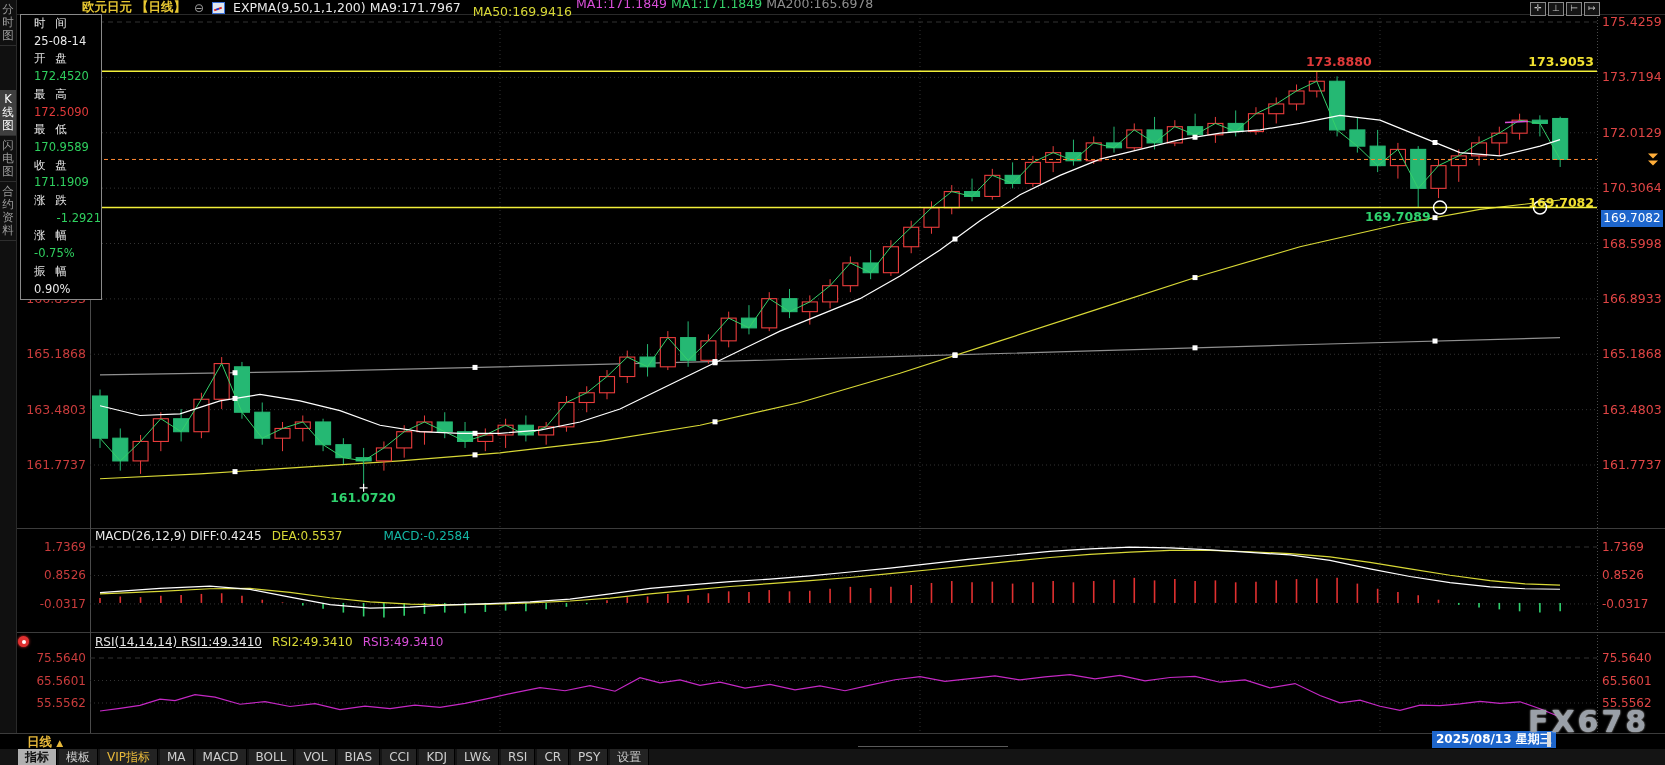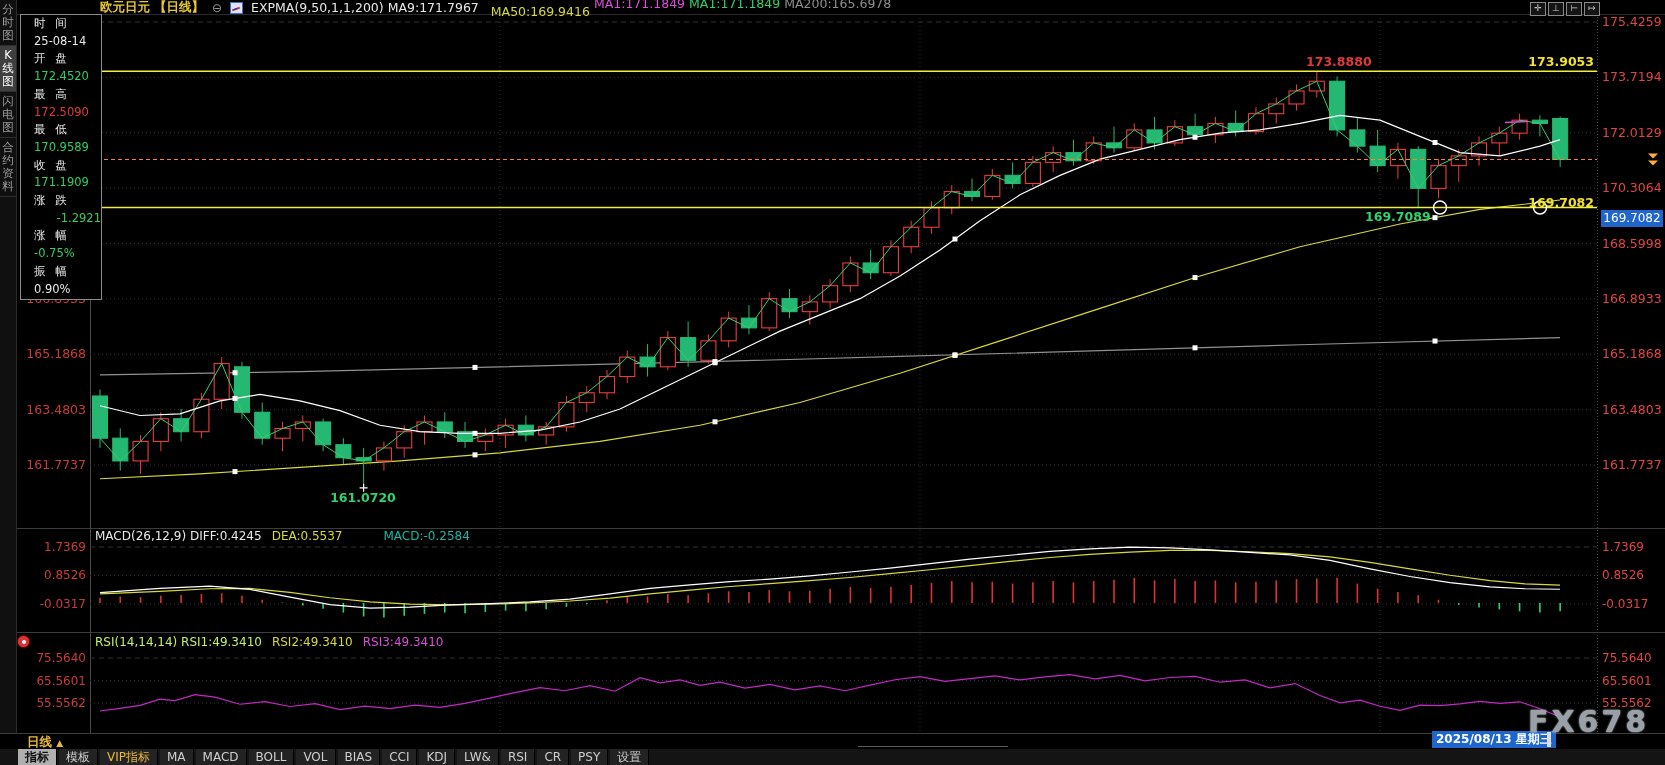--- a/index.html
+++ b/index.html
@@ -1,37 +1,37 @@
 <!DOCTYPE html>
 <html><head>
 <meta charset="utf-8">
 <style>
   html,body{margin:0;padding:0;background:#000;}
   #app{position:relative;width:1665px;height:765px;background:#000;overflow:hidden;
        font-family:"DejaVu Sans","Liberation Sans",sans-serif;color:#ddd;}
   svg text{font-family:"DejaVu Sans","Liberation Sans",sans-serif;}
   
-  #header{position:absolute;left:100px;top:0;height:15px;display:flex;align-items:center;gap:8px;
+  #header{position:absolute;left:82px;top:0;height:15px;display:flex;align-items:center;gap:8px;
           font-size:12.5px;white-space:nowrap;z-index:30;}
   #symbol{color:#e8c832;font-weight:bold;}
   #collapse{color:#9a9a9a;font-size:12px;}
   #mini-ind-icon{width:11px;height:10px;background:#dfe6ef;border:1px solid #3a6fd8;position:relative;display:inline-block;}
   #mini-ind-icon:before{content:"";position:absolute;left:1px;top:5px;width:8px;height:2px;
         background:linear-gradient(90deg,#d22 0 30%,#23c 30% 60%,#d22 60% 100%);transform:rotate(-20deg);}
   #exp-text{color:#e8e8e8;}
   .ma-item{margin-left:4px;}
   
   #win-btns{position:absolute;right:65px;top:2px;display:flex;gap:2px;z-index:30;}
   .win-btn{width:14px;height:12px;border:1px solid #8a8a8a;background:#151515;color:#c8c8c8;
            font-size:9px;line-height:11px;text-align:center;cursor:pointer;}
   
   #side{position:absolute;left:0;top:0;width:16px;height:733px;background:#101010;border-right:1px solid #2a2a2a;z-index:25;}
   .side-tab{width:16px;text-align:center;font-size:11.5px;line-height:13px;color:#9a9a9a;
             padding:3px 0;border-bottom:1px solid #2e2e2e;word-break:break-all;cursor:pointer;}
-  .side-tab.active{background:#3f3f3f;color:#fff;}
+  .side-tab.active{background:#3f3f3f;color:#fff;margin-top:44px;}
   
   #info{position:absolute;left:20px;top:14px;width:67px;height:284px;background:#000;
         border:1px solid #8a8a8a;z-index:20;font-size:11.5px;line-height:17.7px;padding-left:13px;}
   .inf-label{color:#e8e8e8;letter-spacing:3px;}
   .inf-value{letter-spacing:0;}
   
   .panel-head{position:absolute;font-size:12px;z-index:6;white-space:nowrap;}
   .panel-head span{margin-right:10px;}
   
   #period{position:absolute;left:27px;top:734px;color:#e8b93a;font-weight:bold;font-size:12.5px;z-index:12;}
@@ -415,21 +415,21 @@
       <div class="inf-value" style="color: rgb(47, 208, 95);">171.1909</div>
       <div class="inf-label">涨 跌</div>
       <div class="inf-value" style="color: rgb(47, 208, 95); text-align: right;">-1.2921</div>
       <div class="inf-label">涨 幅</div>
       <div class="inf-value" style="color: rgb(47, 208, 95);">-0.75%</div>
       <div class="inf-label">振 幅</div>
       <div class="inf-value" style="color: rgb(232, 232, 232);">0.90%</div>
     </div>
 
   <div class="panel-head" style="left:95px;top:529px;" id="macd-head"><span style="color: rgb(232, 232, 232);">MACD(26,12,9) DIFF:0.4245</span><span style="color: rgb(216, 216, 54);">DEA:0.5537</span><span style="color: #14b8a6; margin-left: 31px;">MACD:-0.2584</span></div>
-  <div class="panel-head" style="left:95px;top:635px;" id="rsi-head"><span style="color: #bef264;">RSI(14,14,14) RSI1:49.3410</span><span style="color: rgb(216, 216, 54);">RSI2:49.3410</span><span style="color: rgb(217, 79, 217);">RSI3:49.3410</span></div>
+  <div class="panel-head" style="left:95px;top:635px;" id="rsi-head"><span style="color: #e5e5e5; text-decoration: underline;">RSI(14,14,14) RSI1:49.3410</span><span style="color: rgb(216, 216, 54);">RSI2:49.3410</span><span style="color: rgb(217, 79, 217);">RSI3:49.3410</span></div>
   <div id="rsi-gear"></div>
 
   <div id="period">
     <span>日线</span>
     <span class="arrow">▲</span>
   </div>
 
   <div id="date-tag">2025/08/13 星期三</div>
   <div id="date-tag-caret"></div>
   <div id="scroll-thumb"></div>

